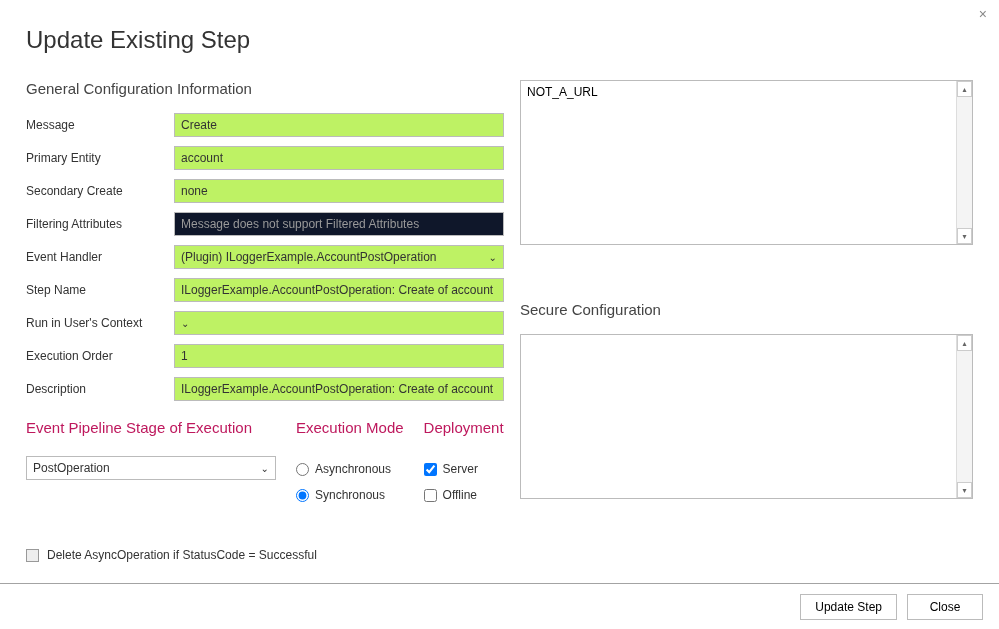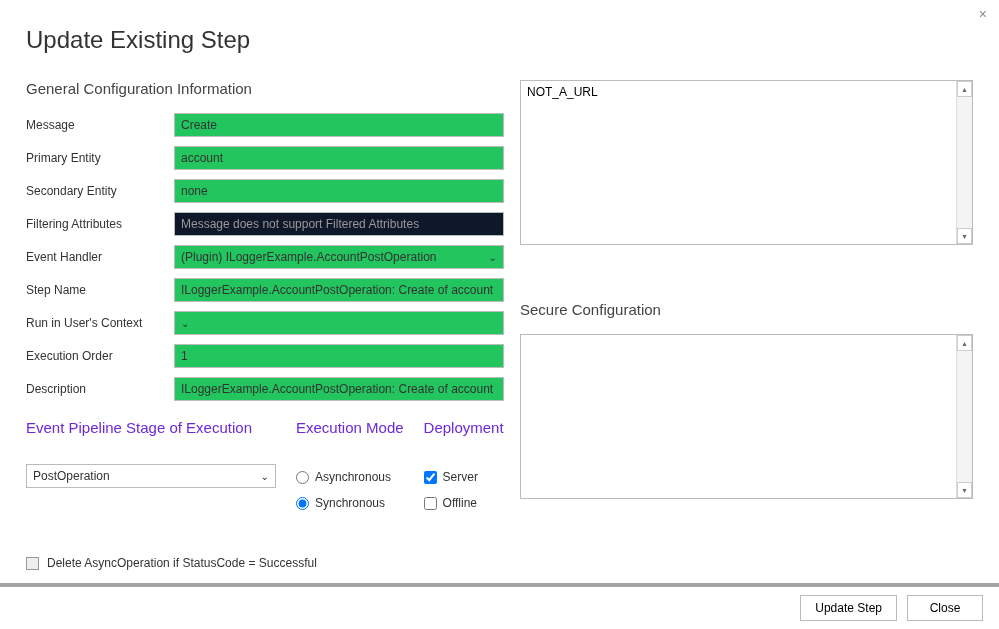--- a/index.html
+++ b/index.html
@@ -53,21 +53,21 @@
       color: #333;
     }
     .form-row input[type="text"],
     .form-row .select {
       flex: 1;
       height: 24px;
       border: 1px solid #bbb;
       padding: 0 6px;
       font-size: 12px;
       font-family: inherit;
-      background: #22c55e;
+      background: #bef264;
       color: #333;
     }
     .form-row input[type="text"]:disabled {
       color: #999;
       background: #0f172a;
     }
     .form-row input::placeholder { color: #999; }
     .select {
       position: relative;
       display: flex;
@@ -81,22 +81,22 @@
     }
     .subsections {
       display: flex;
       margin-top: 18px;
       gap: 20px;
     }
     .subcol { display: flex; flex-direction: column; }
     .sub-title {
       font-size: 15px;
       font-weight: 400;
-      color: #6d28d9;
-      margin-bottom: 28px;
+      color: #be185d;
+      margin-bottom: 20px;
     }
     .pipeline-select {
       width: 250px;
       height: 24px;
       border: 1px solid #bbb;
       padding: 0 6px;
       display: flex;
       align-items: center;
       cursor: pointer;
     }
@@ -160,21 +160,21 @@
       background: #fff;
       cursor: pointer;
     }
     .right .section-title.second { margin-top: 56px; }
     .footer {
       position: absolute;
       bottom: 0;
       left: 0;
       right: 0;
       height: 46px;
-      border-top: 4px solid #a3a3a3;
+      border-top: 1px solid #a3a3a3;
       display: flex;
       justify-content: flex-end;
       align-items: center;
       padding: 0 16px;
       gap: 10px;
       background: #fff;
     }
     .btn {
       height: 26px;
       min-width: 76px;
@@ -203,21 +203,21 @@
         <label>Message</label>
         <input type="text" value="Create" style="">
       </div>
 
       <div class="form-row">
         <label>Primary Entity</label>
         <input type="text" value="account" style="">
       </div>
 
       <div class="form-row">
-        <label>Secondary Entity</label>
+        <label>Secondary Create</label>
         <input type="text" value="none" style="">
       </div>
 
       <div class="form-row">
         <label>Filtering Attributes</label>
         <input type="text" disabled="" placeholder="Message does not support Filtered Attributes" style="">
       </div>
 
       <div class="form-row">
         <label>Event Handler</label>

